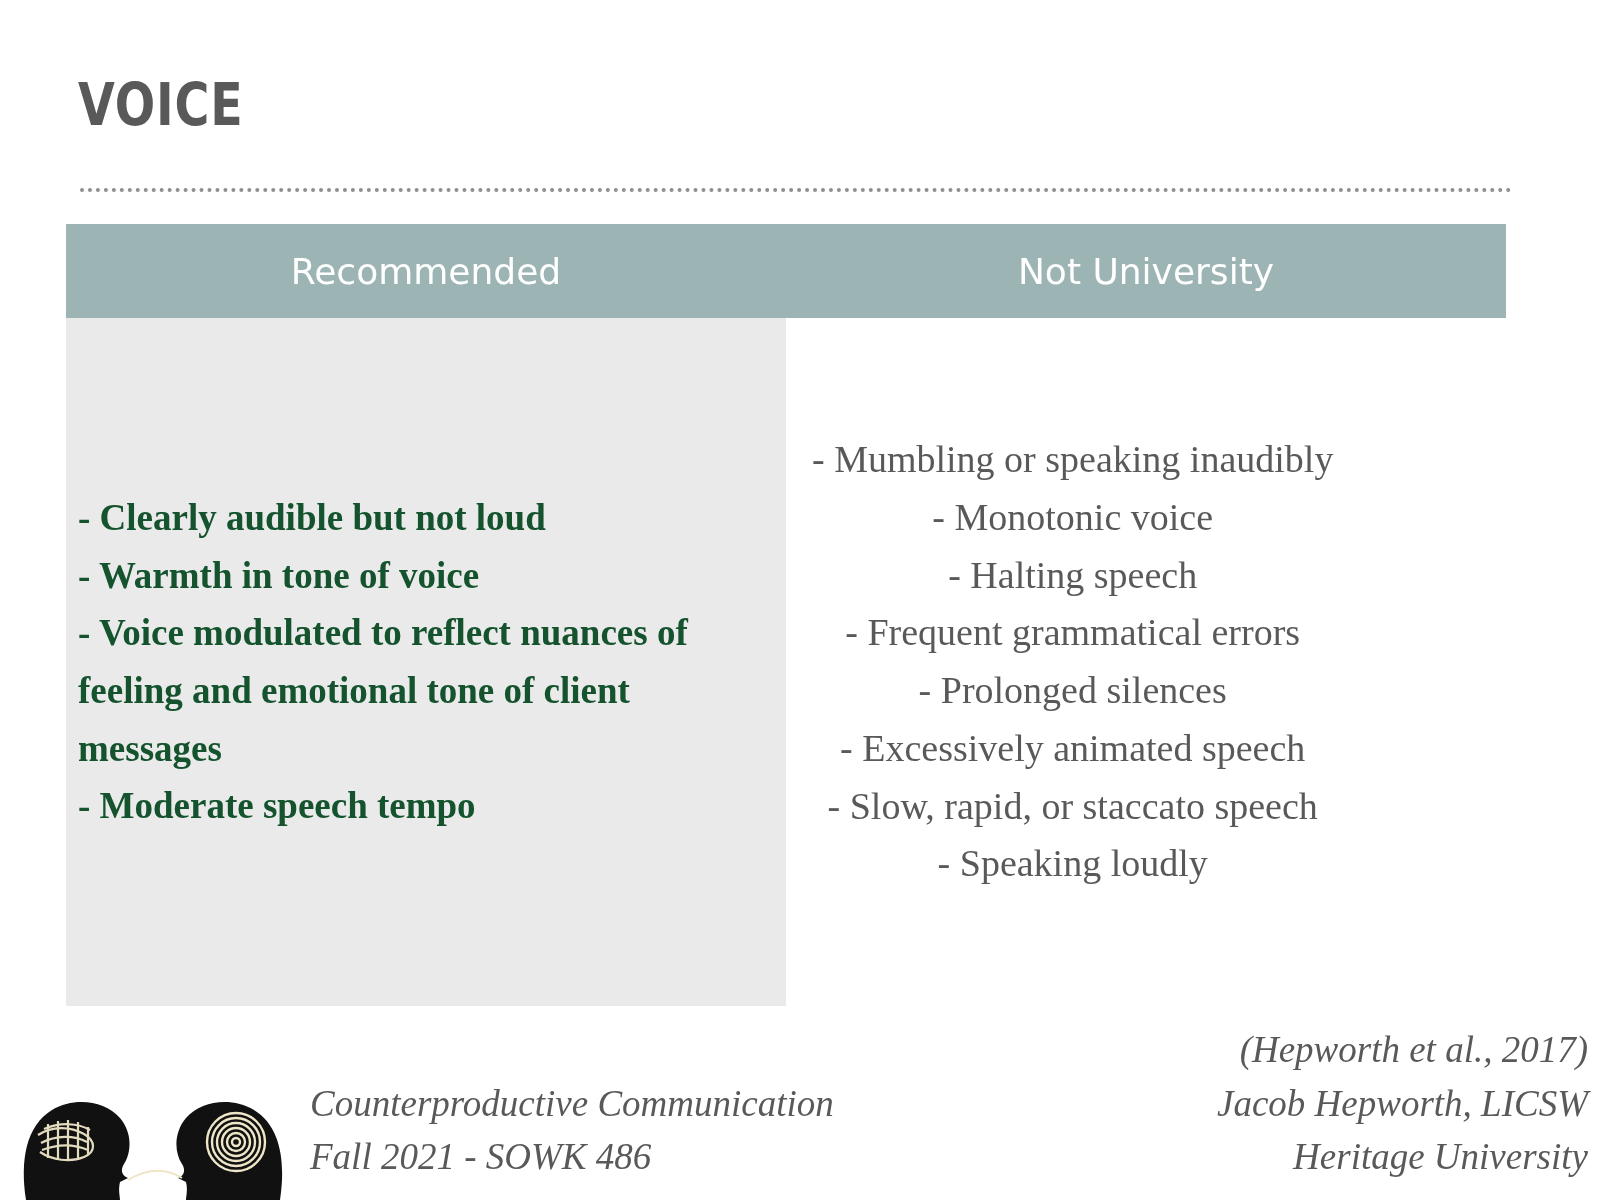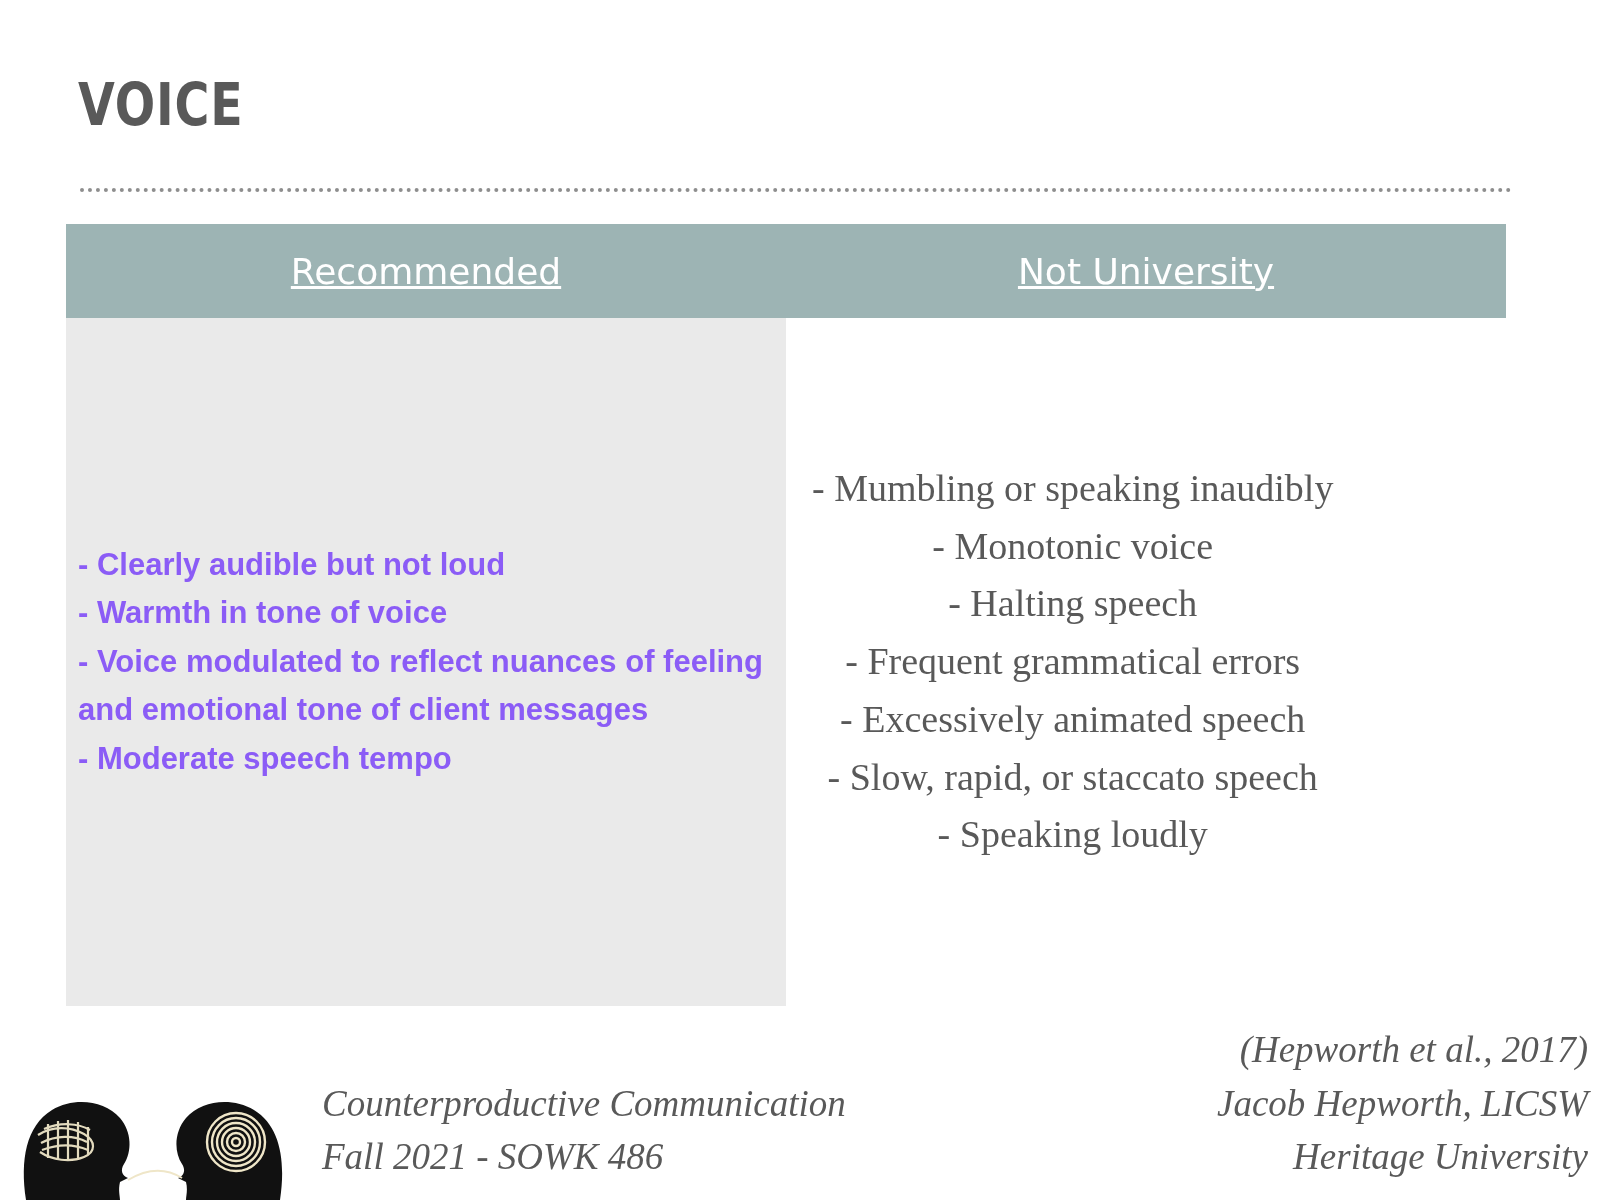--- a/index.html
+++ b/index.html
@@ -61,42 +61,41 @@
   }
   .th {
     flex: 1 1 50%;
     display: flex;
     align-items: center;
     justify-content: center;
     color: #ffffff;
     font-family: "DejaVu Sans", sans-serif;
     font-size: 36px;
     font-weight: 400;
-    text-decoration: underline;
   }
   .tbody {
     display: flex;
     align-items: stretch;
     min-height: 688px;
   }
   .cell-left {
     flex: 0 0 720px;
     background: #eaeaea;
     display: flex;
     align-items: center;
     padding: 0 0 0 0;
     box-sizing: border-box;
   }
   .cell-left-inner {
     padding: 0 12px 0 12px;
-    font-family: Liberation Sans, sans-serif;
-    font-size: 31px;
+    font-family: Liberation Serif, serif;
+    font-size: 37px;
     font-weight: bold;
     line-height: 1.56;
-    color: #8b5cf6;
+    color: #14532d;
   }
   .cell-right {
     flex: 1 1 auto;
     background: #ffffff;
     display: flex;
     align-items: center;
     padding-left: 26px;
     box-sizing: border-box;
     text-align: center;
   }
@@ -113,21 +112,20 @@
   .footer-left {
     position: absolute;
     left: 310px;
     bottom: 16px;
     font-family: "Liberation Serif", serif;
     font-style: italic;
     font-size: 37px;
     line-height: 1.45;
     color: #595959;
     text-align: left;
-    margin-left: 12px;
   }
   .footer-right {
     position: absolute;
     right: 12px;
     bottom: 16px;
     font-family: "Liberation Serif", serif;
     font-style: italic;
     font-size: 37px;
     line-height: 1.45;
     color: #595959;
@@ -169,20 +167,21 @@
           <div class="li">- Moderate speech tempo</div>
         </div>
       </div>
 
       <div class="cell-right">
         <div class="cell-right-inner">
           <div class="li">- Mumbling or speaking inaudibly</div>
           <div class="li">- Monotonic voice</div>
           <div class="li">- Halting speech</div>
           <div class="li">- Frequent grammatical errors</div>
+          <div class="li">- Prolonged silences</div>
           <div class="li">- Excessively animated speech</div>
           <div class="li">- Slow, rapid, or staccato speech</div>
           <div class="li">- Speaking loudly</div>
         </div>
       </div>
 
     </div>
   </div>
 
   <svg class="heads" viewBox="0 0 290 160">

